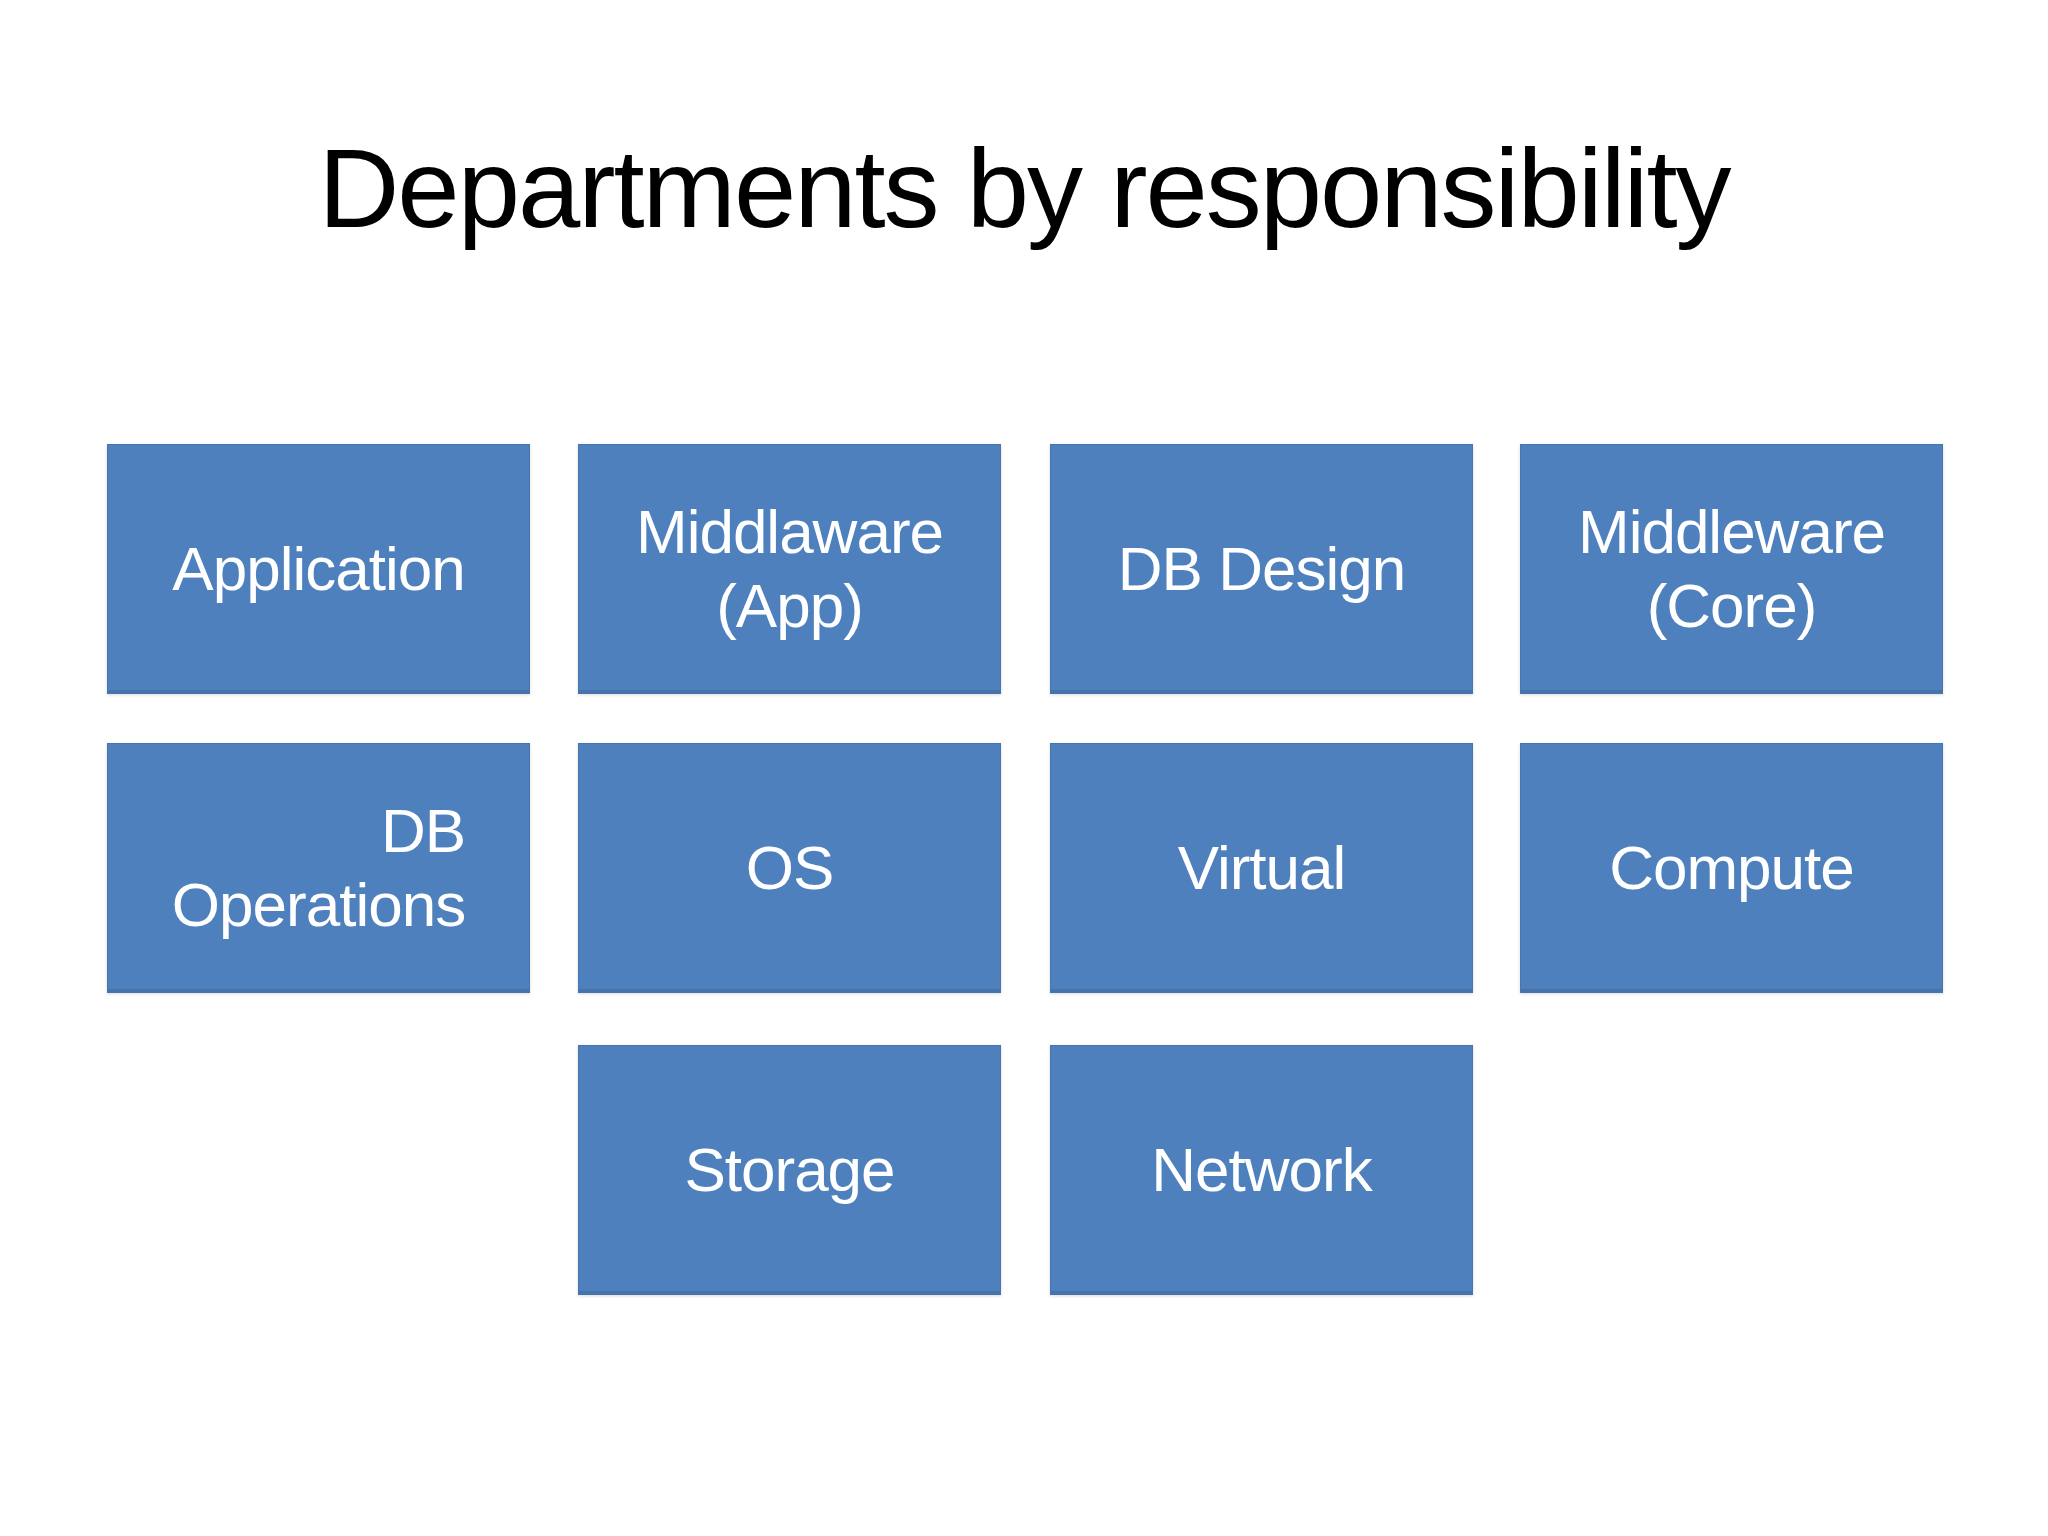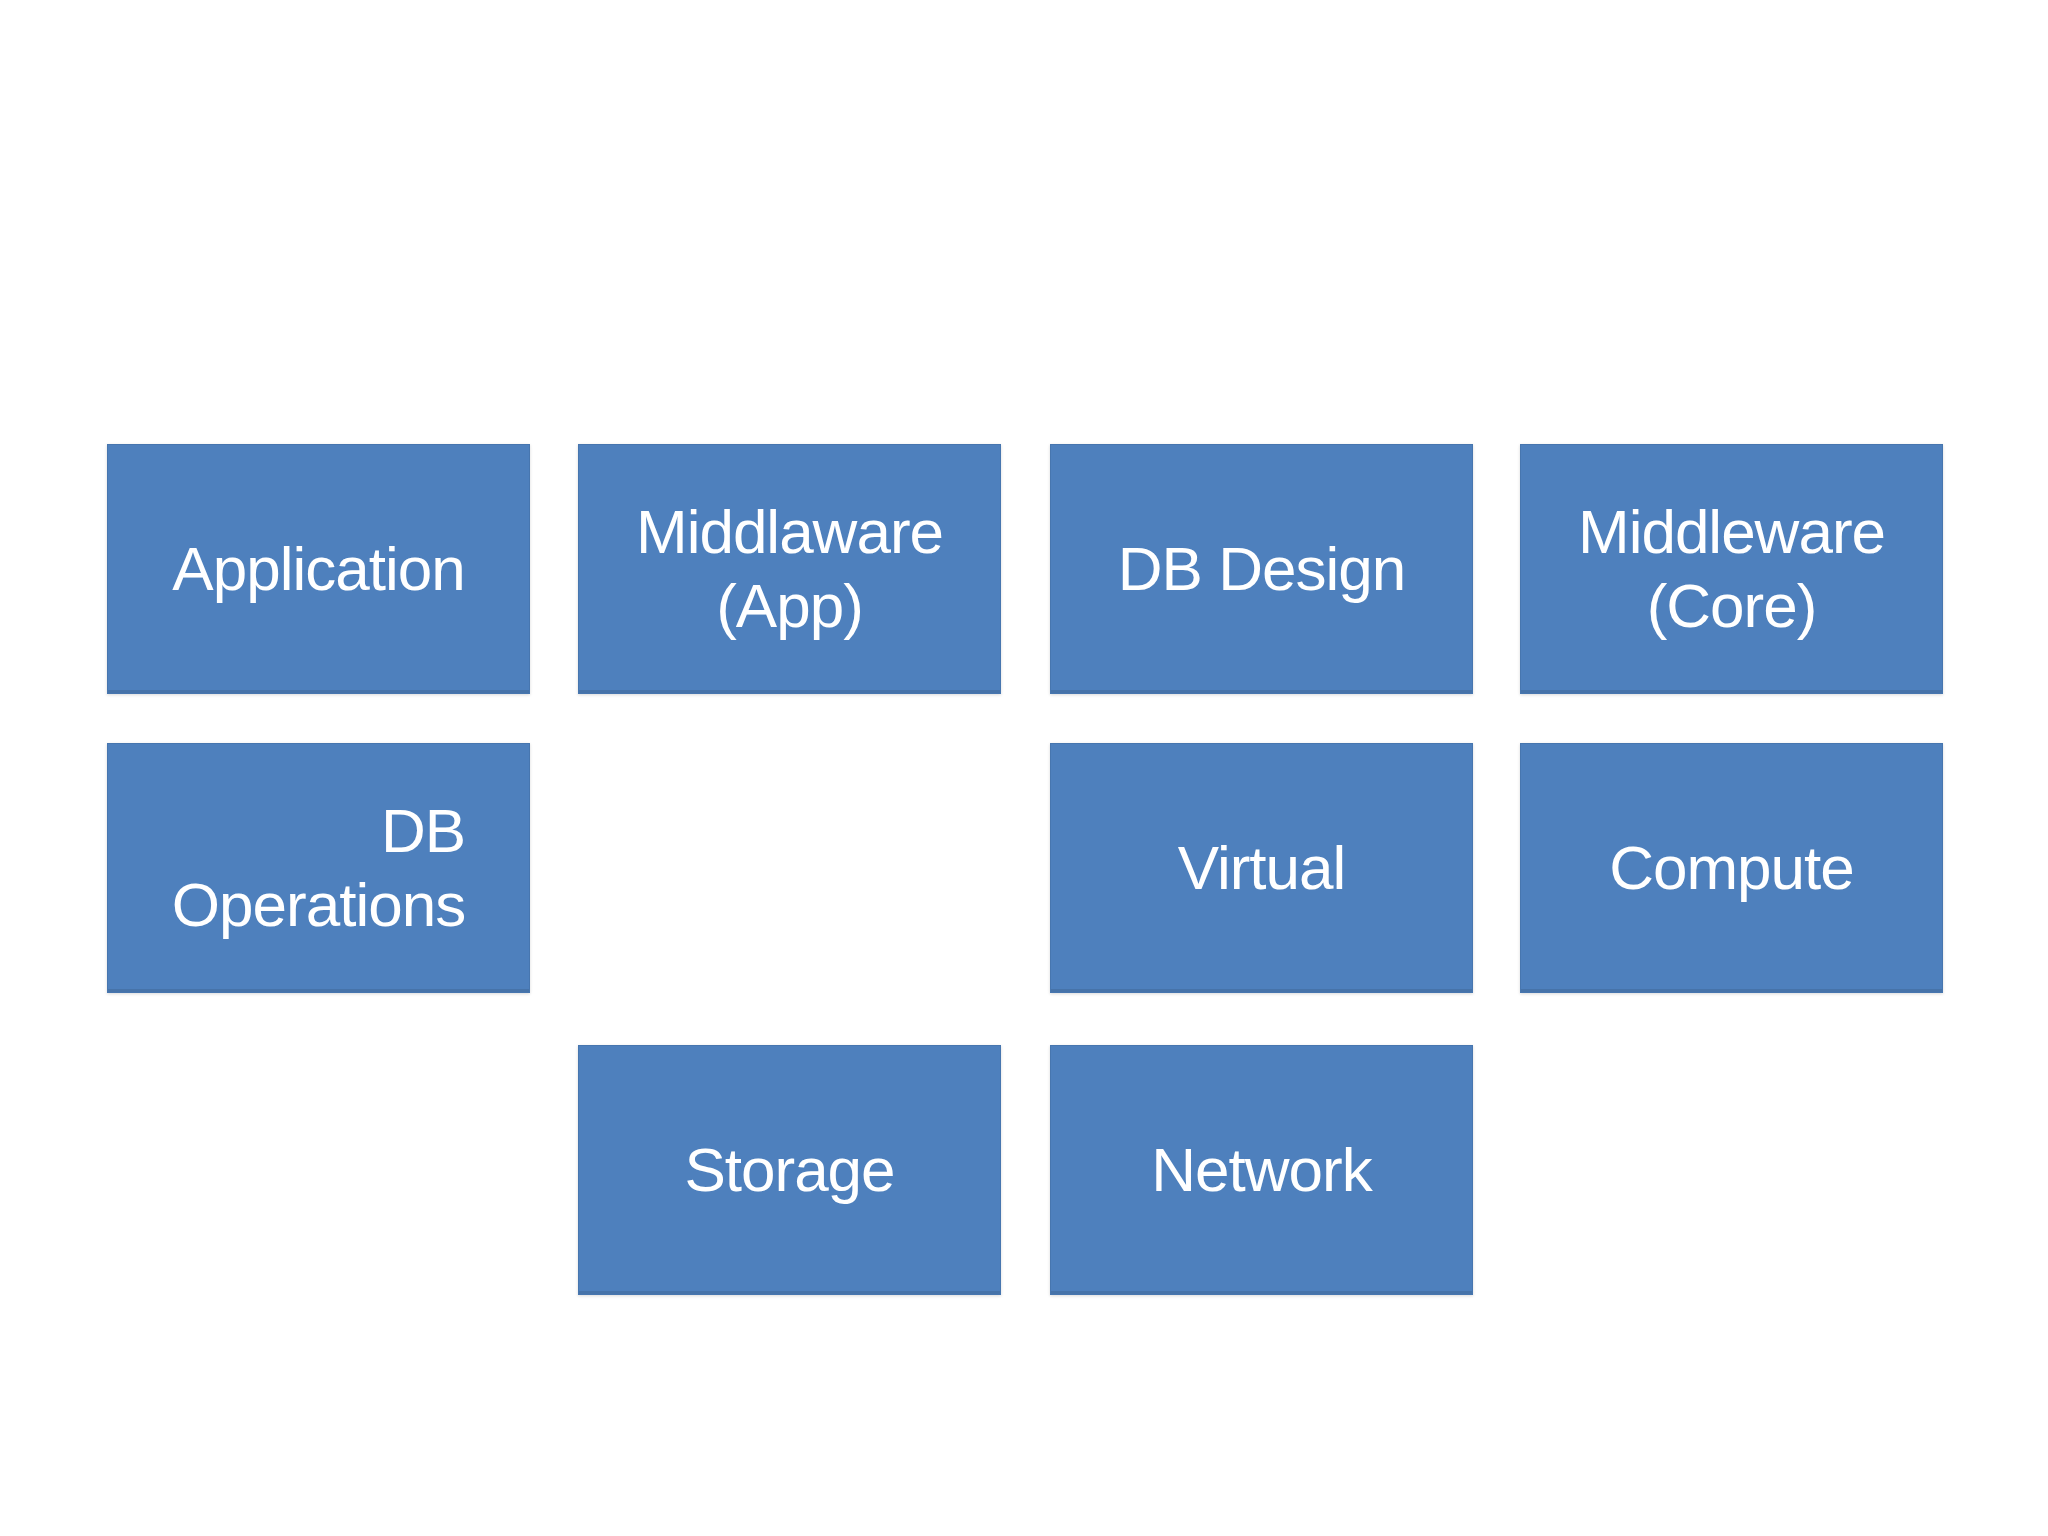--- a/index.html
+++ b/index.html
@@ -54,39 +54,43 @@
     font-size: 62px;
     line-height: 1.2;
     letter-spacing: -1px;
     white-space: pre-line;
   }
 </style>
 </head>
 <body>
 
 <div class="slide">
+  <h1 class="title">Departments by responsibility</h1>
   <div class="grid-layer" id="boxes">
       <div class="box" style="left: 107px; top: 440px;">
         <span>Application</span>
       </div>
       <div class="box" style="left: 578px; top: 440px;">
         <span>Middlaware
 (App)</span>
       </div>
       <div class="box" style="left: 1520px; top: 440px;">
         <span>Middleware
 (Core)</span>
       </div>
       <div class="box" style="left: 1050px; top: 440px;">
         <span>DB Design</span>
       </div>
       <div class="box" style="left: 107px; top: 739px; text-align: right;">
         <span>DB
 Operations</span>
       </div>
+      <div class="box" style="left: 578px; top: 739px;">
+        <span>OS</span>
+      </div>
       <div class="box" style="left: 1050px; top: 739px;">
         <span>Virtual</span>
       </div>
       <div class="box" style="left: 1520px; top: 739px;">
         <span>Compute</span>
       </div>
       <div class="box" style="left: 578px; top: 1041px;">
         <span>Storage</span>
       </div>
       <div class="box" style="left: 1050px; top: 1041px;">

